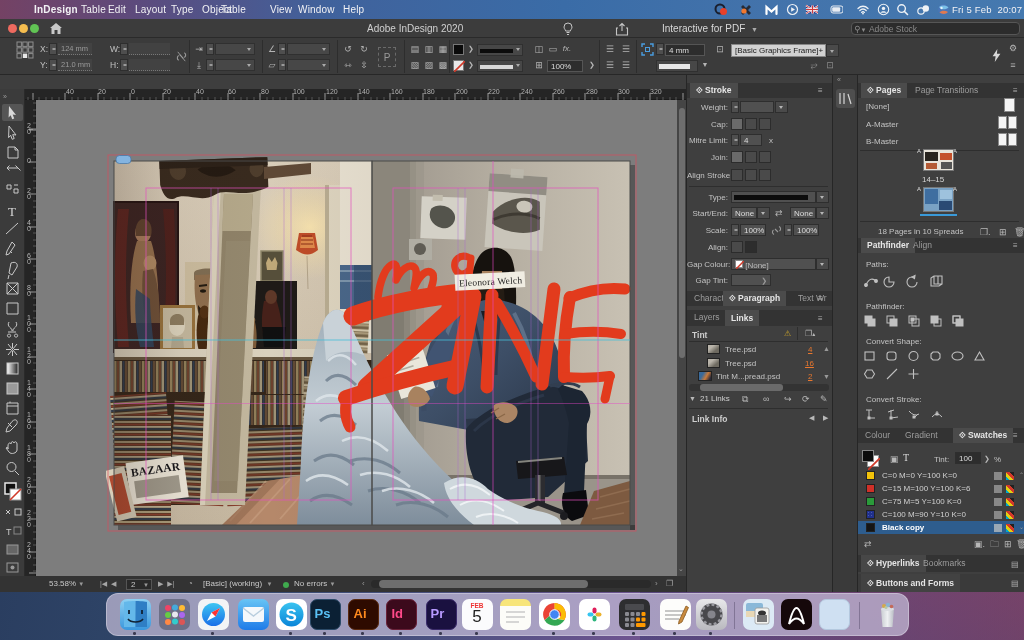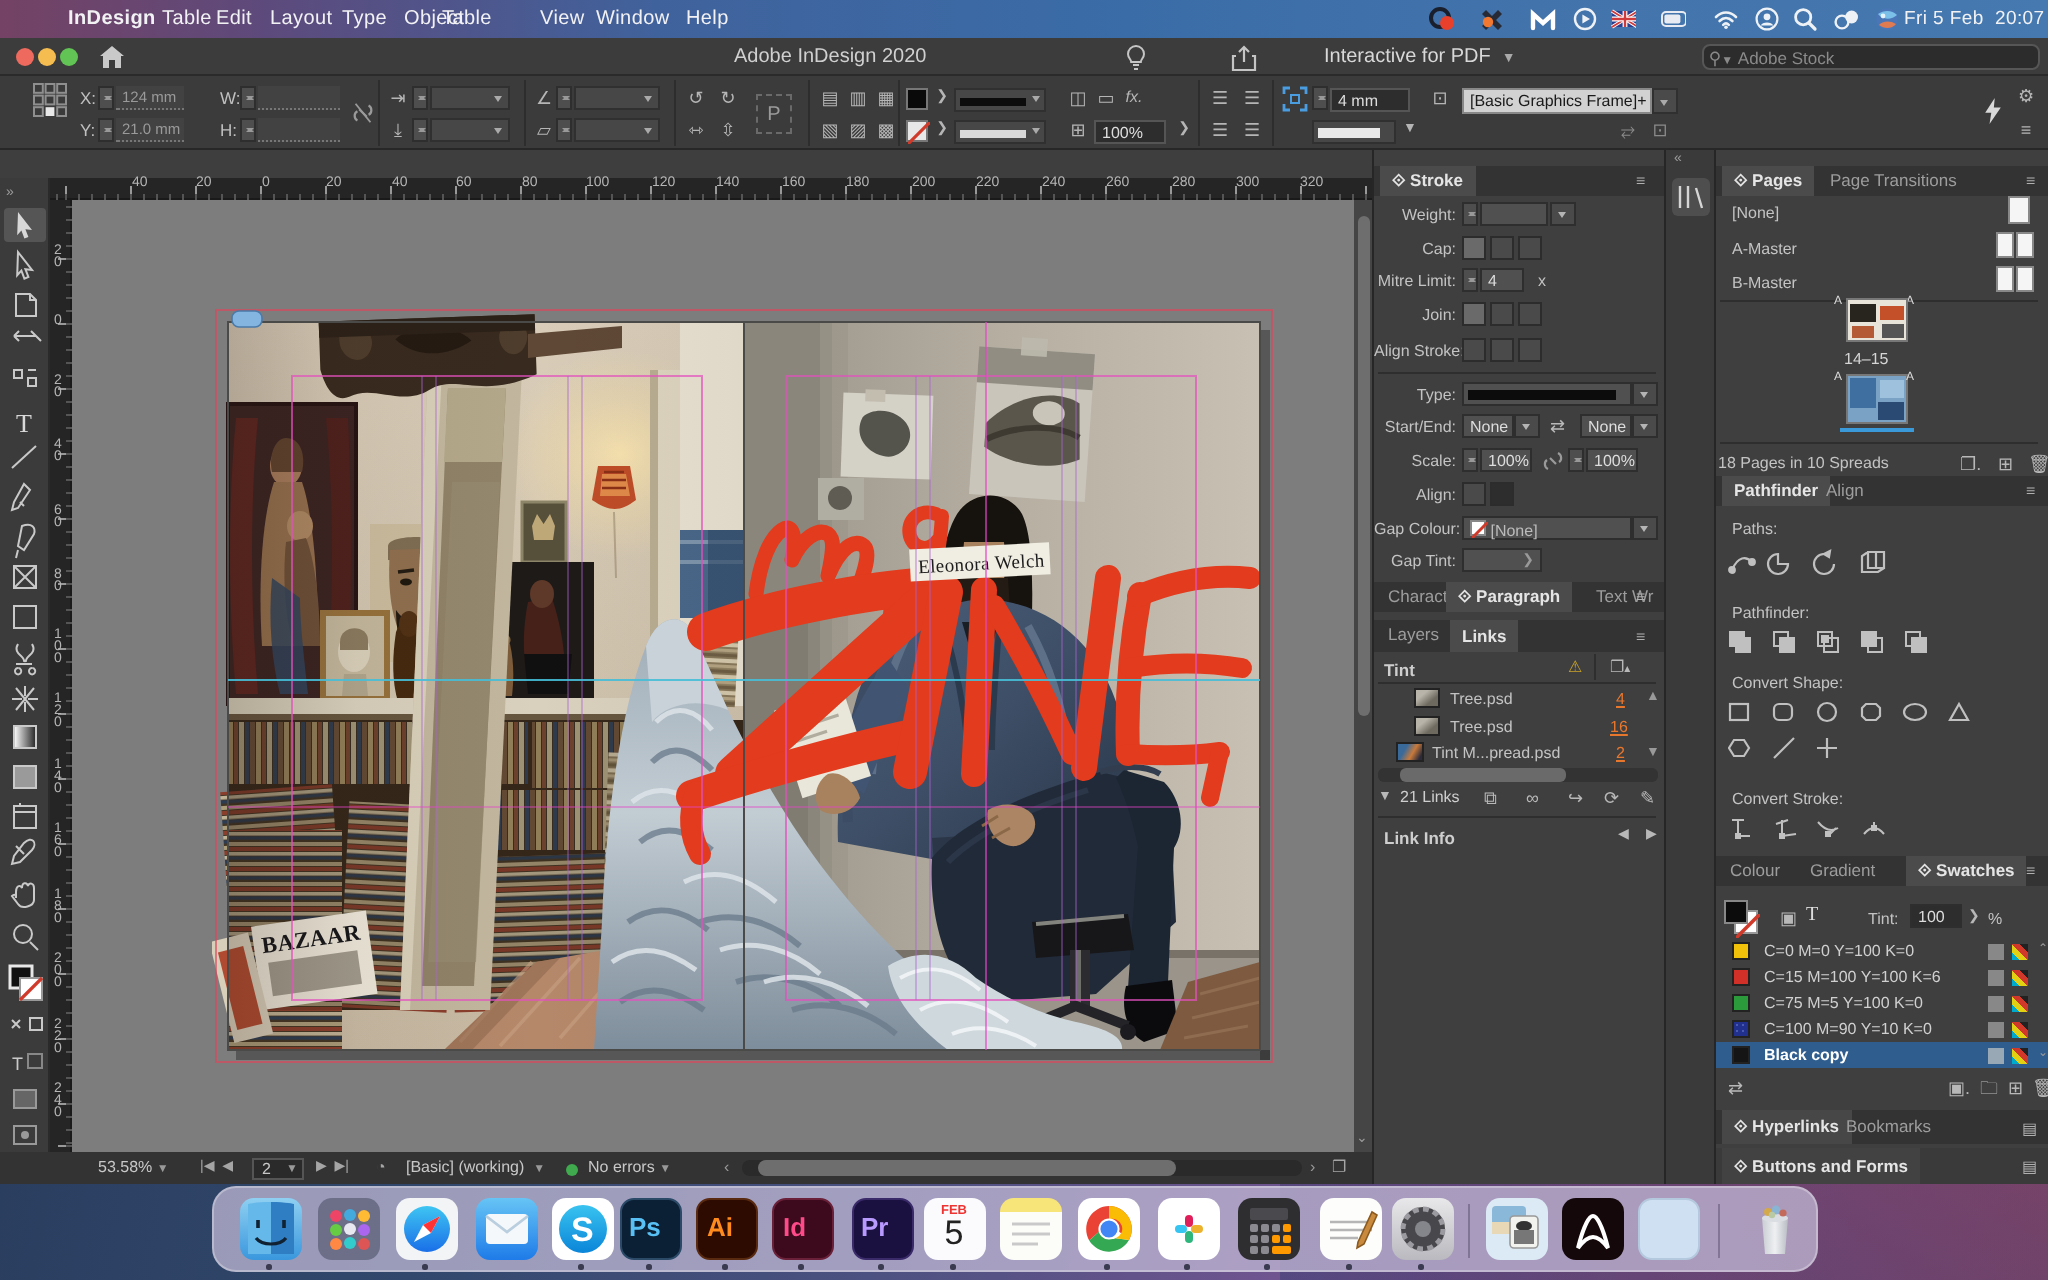--- a/index.html
+++ b/index.html
@@ -772,21 +772,21 @@
   <div class="plab" style="left:64px;top:100px;color:#d5d5d5;">14–15</div>
   <div class="abs" style="left:65px;top:112px;width:31px;height:25px;background:#7aa2c4;border:1px solid #777;">
     <div class="abs" style="left:1px;top:1px;width:13px;height:15px;background:#3f6ea0;"></div>
     <div class="abs" style="left:16px;top:2px;width:12px;height:9px;background:#9ec2dd;"></div>
     <div class="abs" style="left:15px;top:13px;width:13px;height:9px;background:#2a4a74;"></div>
   </div>
   <div class="abs" style="left:59px;top:111px;color:#ddd;font-size:6px;">A</div>
       <div class="abs" style="left:95px;top:111px;color:#ddd;font-size:6px;">A</div>
   <div class="abs" style="left:62px;top:139px;width:37px;height:2px;background:#3a9ad9;"></div>
   <div class="pdivider" style="top:146px;"></div>
-  <div class="plab" style="left:1px;top:152px;text-align:center;">18 Pages in 10 Spreads</div>
+  <div class="plab" style="left:20px;top:152px;text-align:center;">18 Pages in 10 Spreads</div>
   <div class="picon" style="left:122px;top:151px;">❐.</div>
       <div class="picon" style="left:141px;top:151px;">⊞</div>
       <div class="picon" style="left:156px;top:151px;">🗑</div>
   <div class="ptabbar" style="top:163px;">
         <div class="ptab" style="left:3px;">Pathfinder</div>
         <div class="ptabg" style="left:50px;">Align</div>
         <div class="pham" style="left:155px;">≡</div>
       </div>
   <div class="plab" style="left:8px;top:185px;">Paths:</div>
   <svg class="abs" style="left:6px;top:199px;" width="100" height="14" viewBox="0 0 100 14">

